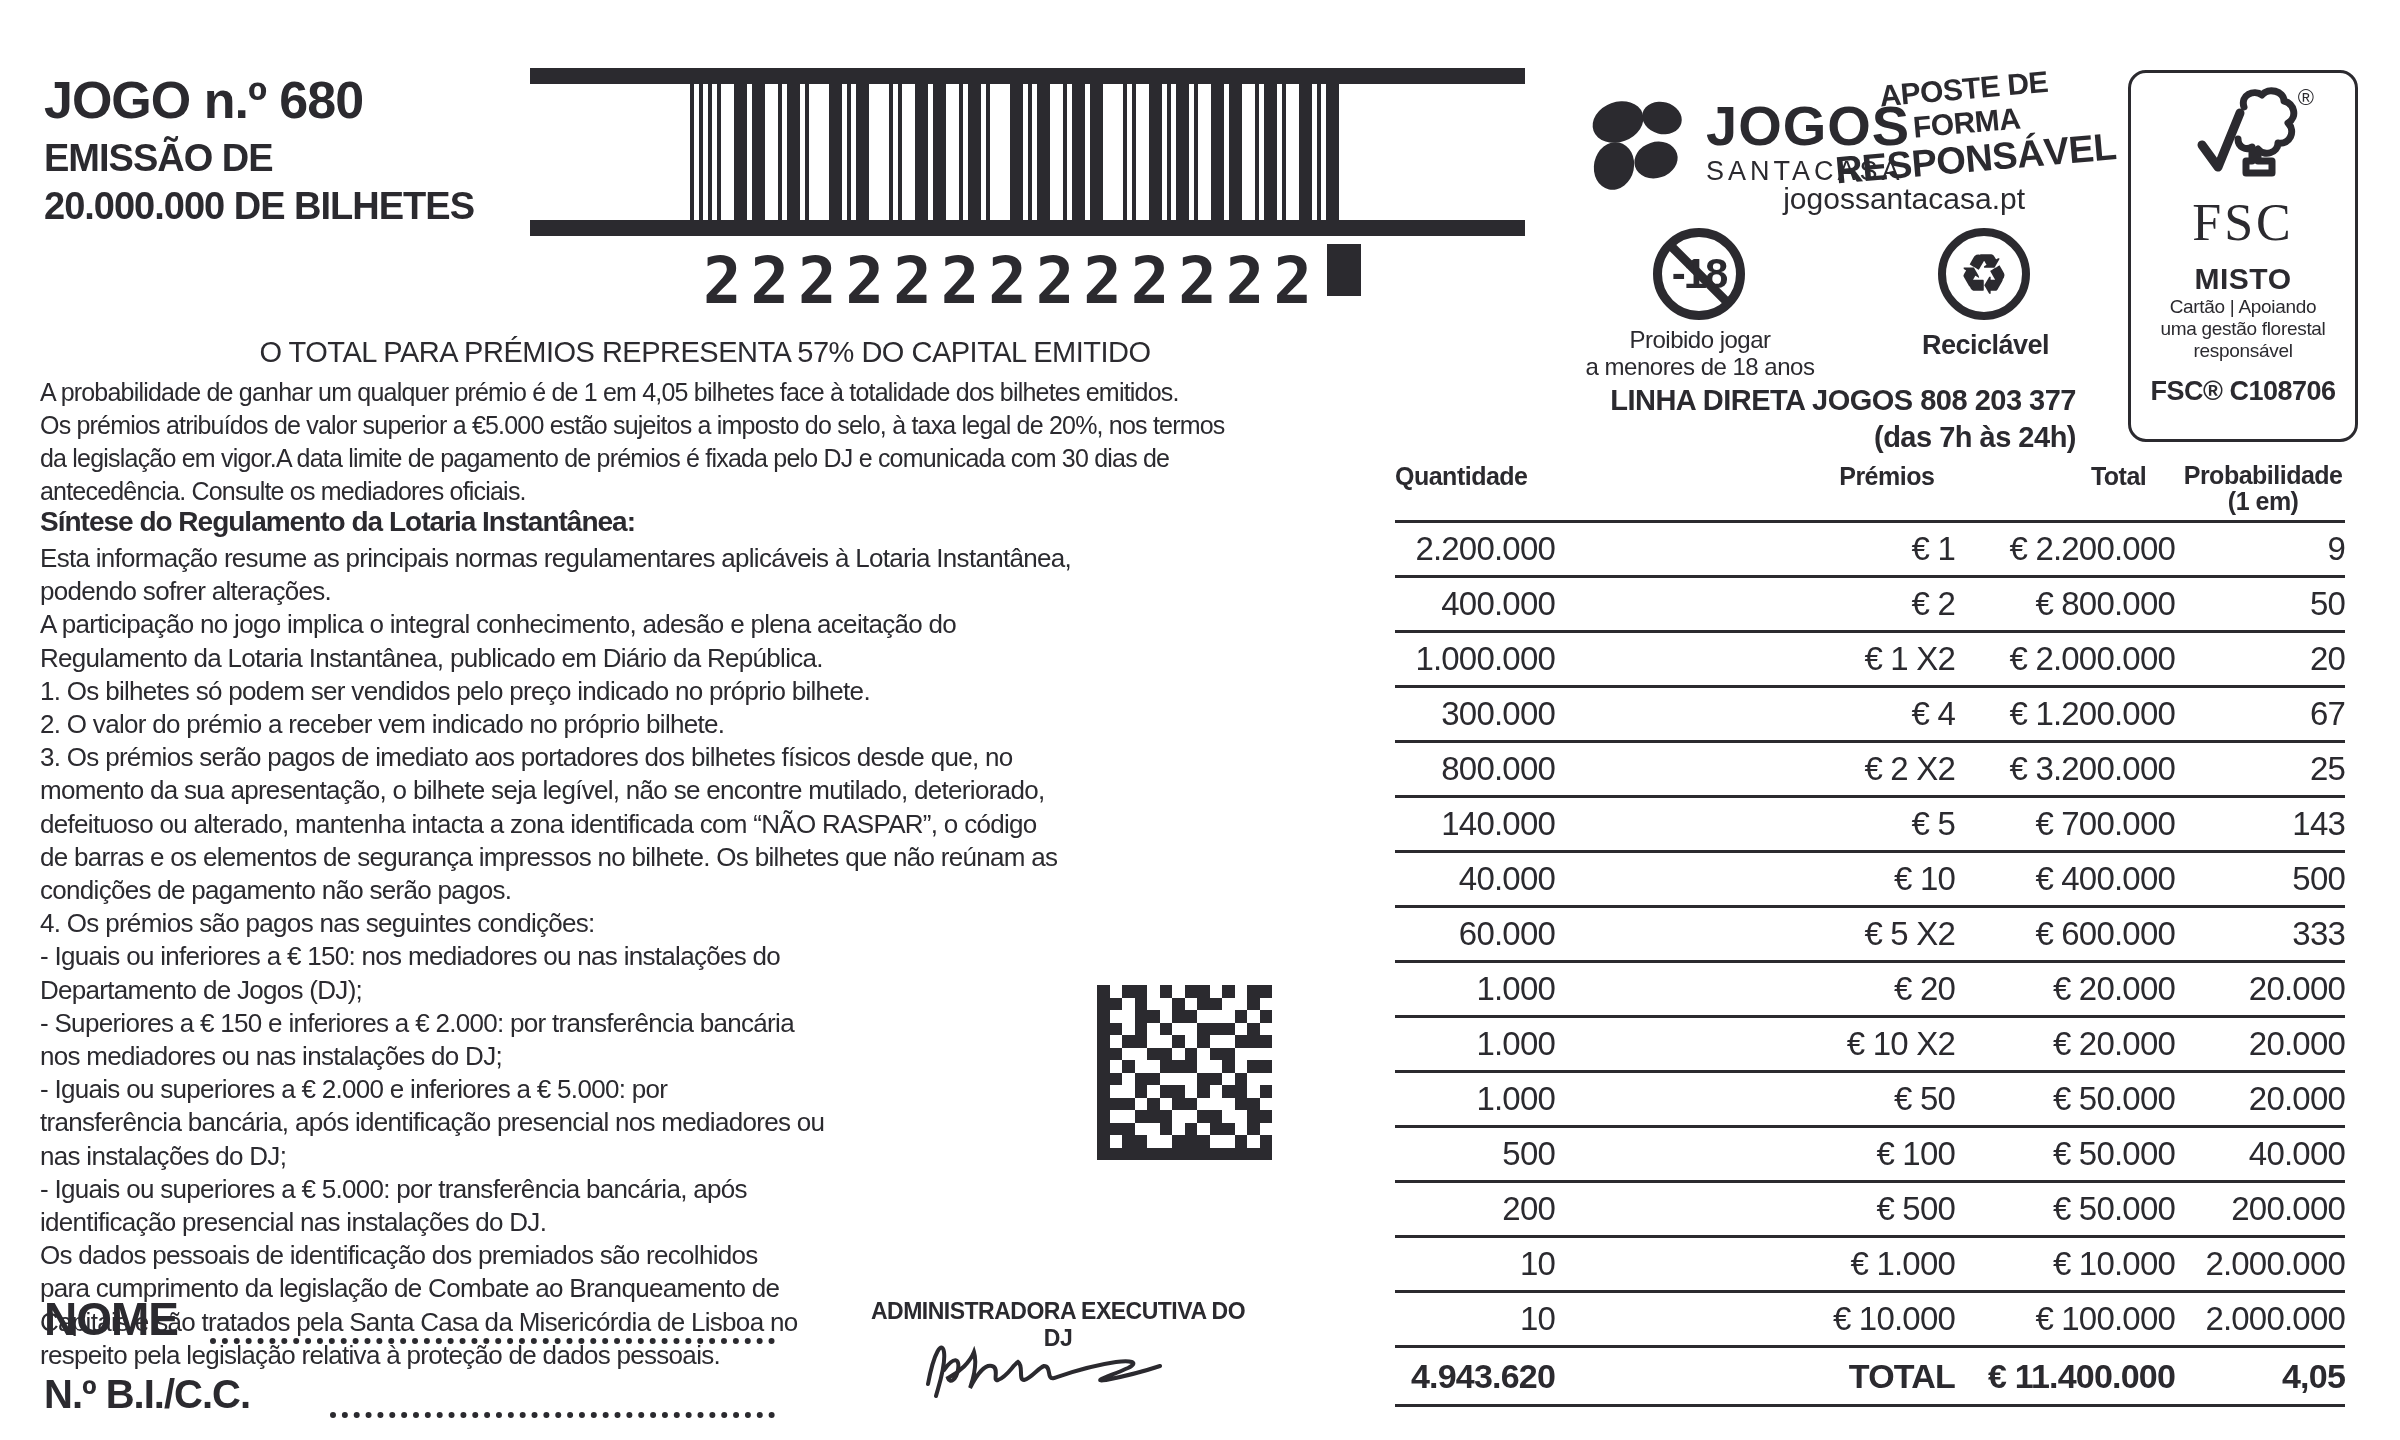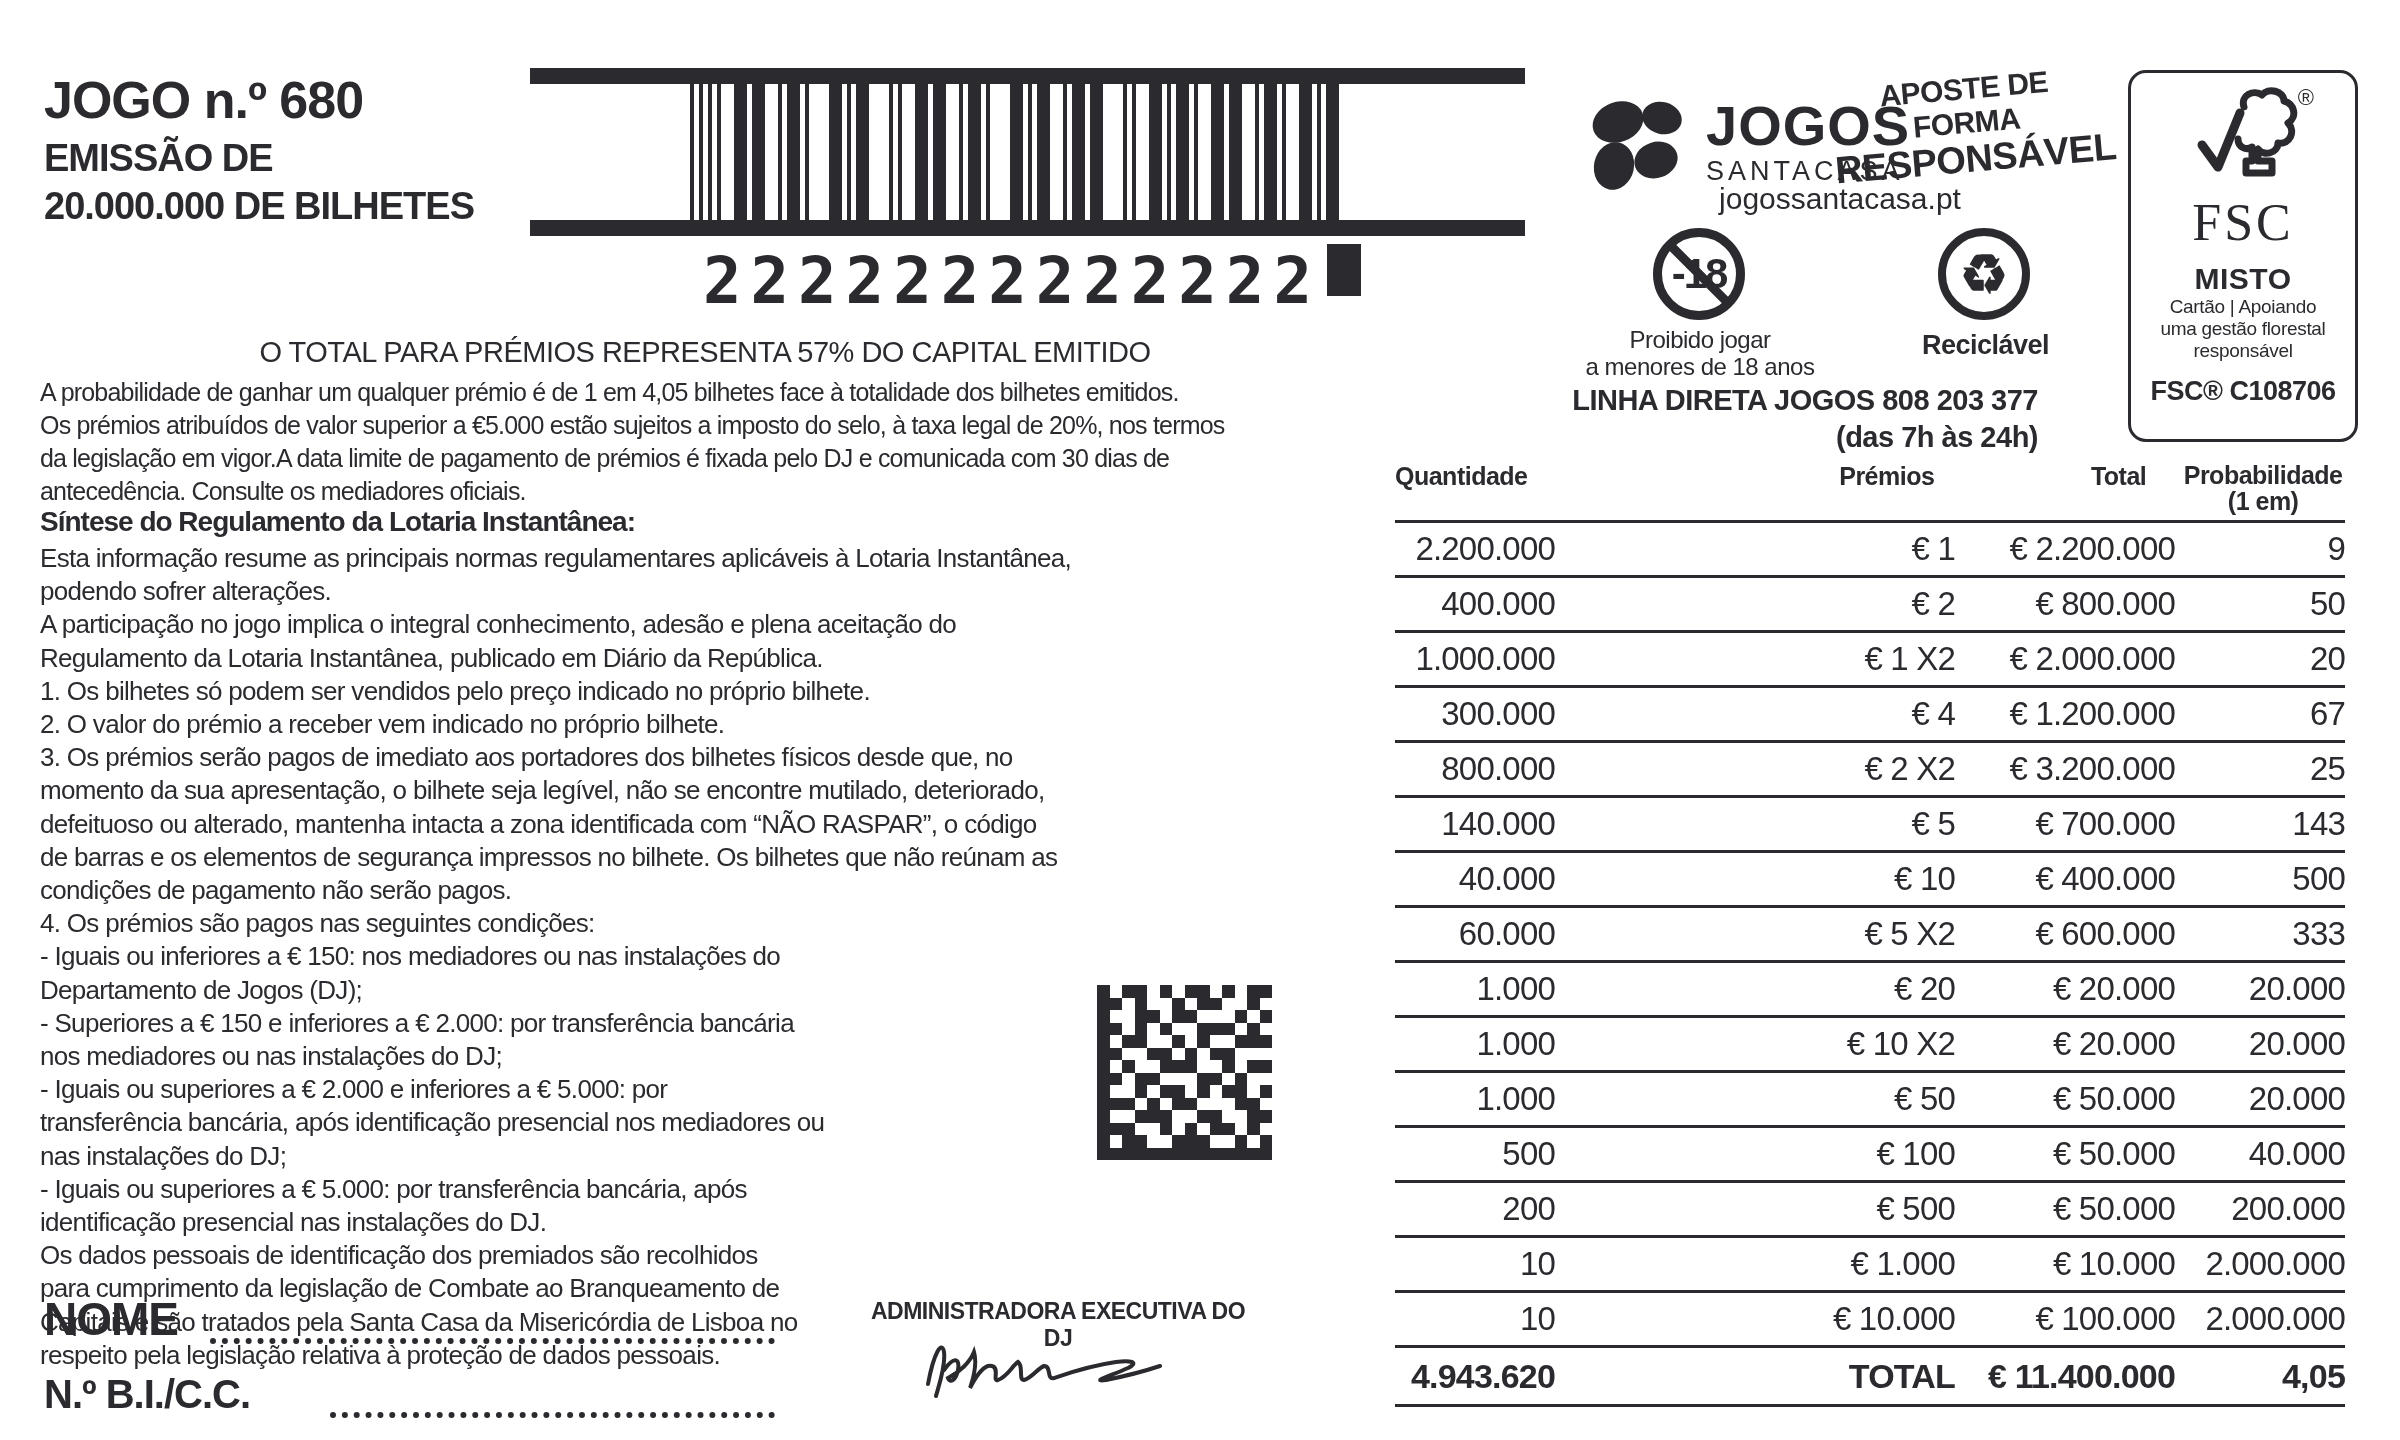--- a/index.html
+++ b/index.html
@@ -44,35 +44,35 @@
   .signature{left:920px;top:1322px;}
 
   
   .clover{left:1580px;top:92px;}
   .brand-text{left:1706px;top:98px;}
   .brand-top{font-size:56px;font-weight:bold;letter-spacing:1px;line-height:56px;}
   .brand-bottom{font-size:27px;letter-spacing:4px;margin-top:2px;}
   .responsible{left:1832px;top:72px;width:270px;transform:rotate(-5deg);text-align:center;}
   .resp1{font-size:30px;font-weight:900;letter-spacing:-0.5px;}
   .resp2{font-size:38px;font-weight:900;letter-spacing:-0.5px;margin-top:-2px;}
-  .website{left:1655px;top:182px;width:370px;text-align:center;font-size:30px;}
+  .website{left:1655px;top:182px;width:370px;text-align:right;font-size:30px;}
 
   .age-badge{left:1653px;top:228px;width:92px;height:92px;border:9px solid #2b2a2f;border-radius:50%;
       box-sizing:border-box;display:flex;align-items:center;justify-content:center;}
   .age-badge .num{font-size:42px;font-weight:bold;letter-spacing:-2px;z-index:2;}
   .age-badge::after{content:'';position:absolute;left:50%;top:50%;width:112%;height:9px;background:#2b2a2f;
       transform:translate(-50%,-50%) rotate(45deg);}
   .age-caption{left:1560px;top:326px;width:280px;text-align:center;font-size:24px;line-height:27px;letter-spacing:-0.5px;}
 
   .recycle-badge{left:1938px;top:228px;width:92px;height:92px;border:8px solid #2b2a2f;border-radius:50%;
       box-sizing:border-box;display:flex;align-items:center;justify-content:center;}
   .recycle-badge .glyph{font-size:54px;line-height:54px;font-weight:bold;}
   .recycle-caption{left:1898px;top:330px;width:175px;text-align:center;font-size:27px;font-weight:bold;letter-spacing:-0.5px;}
 
-  .hotline{left:1560px;top:382px;width:478px;text-align:right;font-size:29px;font-weight:bold;line-height:37px;letter-spacing:-0.5px;white-space:pre-line;}
+  .hotline{left:1598px;top:382px;width:478px;text-align:right;font-size:29px;font-weight:bold;line-height:37px;letter-spacing:-0.5px;white-space:pre-line;}
 
   
   .fsc-box{left:2128px;top:70px;width:230px;height:372px;border:3px solid #2b2a2f;border-radius:18px;
       box-sizing:border-box;text-align:center;}
   .fsc-logo{margin-top:14px;position:relative;display:inline-block;}
   .fsc-reg{position:absolute;right:-16px;top:-2px;font-size:22px;}
   .fsc-word{font-family:"Liberation Serif",serif;font-size:52px;letter-spacing:3px;margin-top:-6px;}
   .fsc-type{font-size:30px;font-weight:bold;margin-top:10px;letter-spacing:0.5px;}
   .fsc-caption{font-size:19px;line-height:22px;letter-spacing:-0.3px;}
   .fsc-code{font-size:27px;font-weight:bold;margin-top:14px;letter-spacing:-0.5px;}

